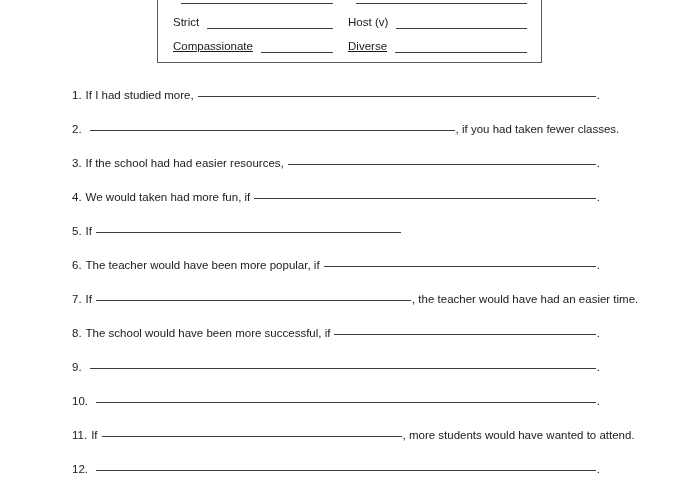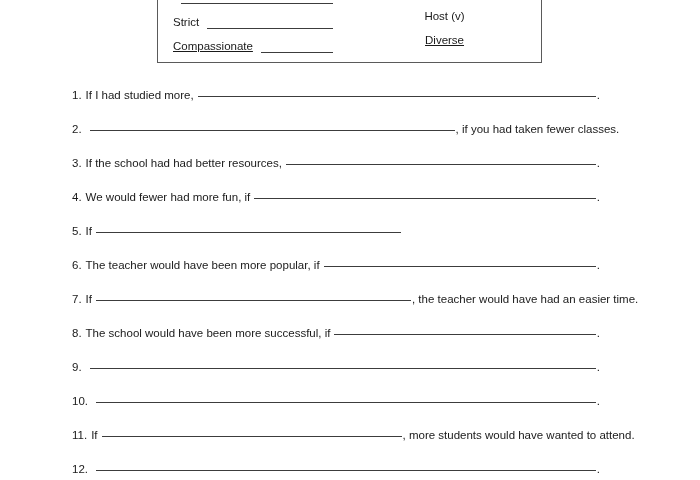--- a/index.html
+++ b/index.html
@@ -39,21 +39,21 @@
   .vocab-row.r0 { top: 2px; }
   .vocab-row.r1 { top: 27px; }
   .vocab-row.r2 { top: 51px; text-decoration: underline; }
 
   .vocab-cell {
     display: flex;
     align-items: center;
     box-sizing: border-box;
   }
   .vocab-cell.left  { width: 188px; padding-left: 15px; }
-  .vocab-cell.right { width: 197px; padding-left: 3px; flex-direction: column; }
+  .vocab-cell.right { width: 197px; padding-left: 3px; }
 
   .vocab-label {
     font-size: 11.5px;
     white-space: nowrap;
     line-height: 1;
   }
   .vocab-rule {
     flex: 1 1 auto;
     height: 0;
     border-bottom: 1.4px solid #3c3c3c;
@@ -163,29 +163,29 @@
     <div class="q-item">
       <div class="q-line blank-first">
         <span class="q-num">2.</span>
         <span class="q-blank" style="width: 365px;"></span>
         <span class="q-text-tail">, if you had taken fewer classes.</span>
       </div>
     </div>
     <div class="q-item">
       <div class="q-line">
         <span class="q-num">3.</span>
-        <span class="q-text-lead">If the school had had better resources,</span>
+        <span class="q-text-lead">If the school had had easier resources,</span>
         <span class="q-blank"></span>
         <span class="q-period">.</span>
       </div>
     </div>
     <div class="q-item">
       <div class="q-line">
         <span class="q-num">4.</span>
-        <span class="q-text-lead">We would fewer had more fun, if</span>
+        <span class="q-text-lead">We would taken had more fun, if</span>
         <span class="q-blank"></span>
         <span class="q-period">.</span>
       </div>
     </div>
     <div class="q-item">
       <div class="q-line blank-first">
         <span class="q-num">5.</span>
         <span class="q-text-lead">If</span>
         <span class="q-blank" style="width: 305px;"></span>
       </div>

